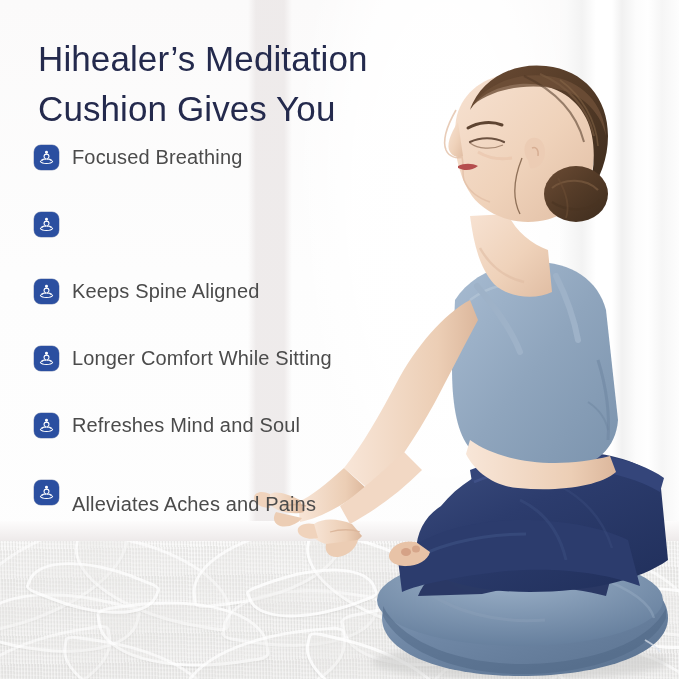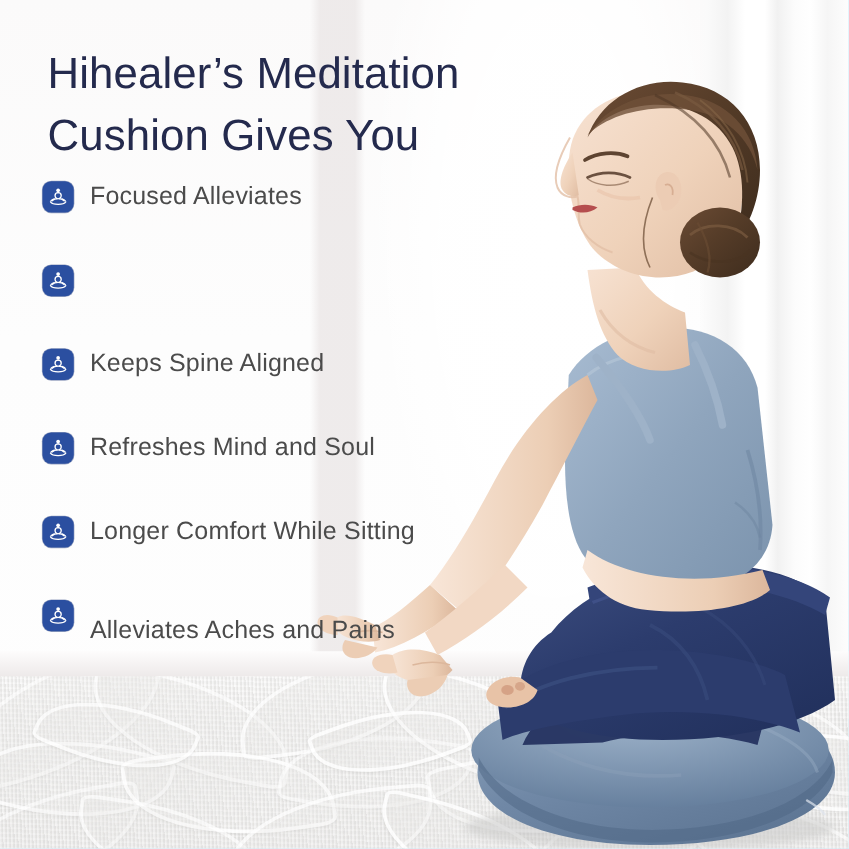--- a/index.html
+++ b/index.html
@@ -9,21 +9,21 @@
   }
   body {
     font-family: "Liberation Sans", sans-serif;
   }
 
   #stage {
     position: relative;
     width: 679px;
     height: 679px;
     overflow: hidden;
-    background: #7dd3fc;
+    background: #84cc16;
   }
 
   
   .bg-room {
     position: absolute;
     inset: 0;
     background:
       linear-gradient(180deg, #fbfafa 0%, #fdfdfd 40%, #fefefe 100%);
   }
   
@@ -332,21 +332,21 @@
         <span class="feature-icon" style="background: rgb(43, 79, 160);">
           <svg width="17" height="17" viewBox="0 0 24 24" aria-hidden="true">
   <circle cx="12" cy="4.6" r="2.1" fill="#fff"></circle>
   <path d="M12 7.2c-2.1 0-3.5 1.7-3.5 3.5 0 1.5 1 2.6 2.2 3.3" fill="none" stroke="#fff" stroke-width="1.5" stroke-linecap="round"></path>
   <path d="M12 7.2c2.1 0 3.5 1.7 3.5 3.5 0 1.5-1 2.6-2.2 3.3" fill="none" stroke="#fff" stroke-width="1.5" stroke-linecap="round"></path>
   <path d="M5.2 16.3c1.6-1.6 4-2.3 6.8-2.3s5.2.7 6.8 2.3" fill="none" stroke="#fff" stroke-width="1.5" stroke-linecap="round"></path>
   <path d="M3.4 17.6c1.1 1.7 4.5 2.8 8.6 2.8s7.5-1.1 8.6-2.8" fill="none" stroke="#fff" stroke-width="1.5" stroke-linecap="round"></path>
   <path d="M7.6 14.2c-1.6.4-3 1.2-3.8 2.3M16.4 14.2c1.6.4 3 1.2 3.8 2.3" fill="none" stroke="#fff" stroke-width="1.3" stroke-linecap="round"></path>
 </svg>
         </span>
-        <span class="feature-label" style="color: rgb(75, 75, 75);">Focused Alleviates</span>
+        <span class="feature-label" style="color: rgb(75, 75, 75);">Focused Breathing</span>
       </div>
       <div class="feature-row">
         <span class="feature-icon" style="background: rgb(43, 79, 160);">
           <svg width="17" height="17" viewBox="0 0 24 24" aria-hidden="true">
   <circle cx="12" cy="4.6" r="2.1" fill="#fff"></circle>
   <path d="M12 7.2c-2.1 0-3.5 1.7-3.5 3.5 0 1.5 1 2.6 2.2 3.3" fill="none" stroke="#fff" stroke-width="1.5" stroke-linecap="round"></path>
   <path d="M12 7.2c2.1 0 3.5 1.7 3.5 3.5 0 1.5-1 2.6-2.2 3.3" fill="none" stroke="#fff" stroke-width="1.5" stroke-linecap="round"></path>
   <path d="M5.2 16.3c1.6-1.6 4-2.3 6.8-2.3s5.2.7 6.8 2.3" fill="none" stroke="#fff" stroke-width="1.5" stroke-linecap="round"></path>
   <path d="M3.4 17.6c1.1 1.7 4.5 2.8 8.6 2.8s7.5-1.1 8.6-2.8" fill="none" stroke="#fff" stroke-width="1.5" stroke-linecap="round"></path>
   <path d="M7.6 14.2c-1.6.4-3 1.2-3.8 2.3M16.4 14.2c1.6.4 3 1.2 3.8 2.3" fill="none" stroke="#fff" stroke-width="1.3" stroke-linecap="round"></path>
@@ -370,43 +370,43 @@
         <span class="feature-icon" style="background: rgb(43, 79, 160);">
           <svg width="17" height="17" viewBox="0 0 24 24" aria-hidden="true">
   <circle cx="12" cy="4.6" r="2.1" fill="#fff"></circle>
   <path d="M12 7.2c-2.1 0-3.5 1.7-3.5 3.5 0 1.5 1 2.6 2.2 3.3" fill="none" stroke="#fff" stroke-width="1.5" stroke-linecap="round"></path>
   <path d="M12 7.2c2.1 0 3.5 1.7 3.5 3.5 0 1.5-1 2.6-2.2 3.3" fill="none" stroke="#fff" stroke-width="1.5" stroke-linecap="round"></path>
   <path d="M5.2 16.3c1.6-1.6 4-2.3 6.8-2.3s5.2.7 6.8 2.3" fill="none" stroke="#fff" stroke-width="1.5" stroke-linecap="round"></path>
   <path d="M3.4 17.6c1.1 1.7 4.5 2.8 8.6 2.8s7.5-1.1 8.6-2.8" fill="none" stroke="#fff" stroke-width="1.5" stroke-linecap="round"></path>
   <path d="M7.6 14.2c-1.6.4-3 1.2-3.8 2.3M16.4 14.2c1.6.4 3 1.2 3.8 2.3" fill="none" stroke="#fff" stroke-width="1.3" stroke-linecap="round"></path>
 </svg>
         </span>
+        <span class="feature-label" style="color: rgb(75, 75, 75);">Longer Comfort While Sitting</span>
+      </div>
+      <div class="feature-row">
+        <span class="feature-icon" style="background: rgb(43, 79, 160);">
+          <svg width="17" height="17" viewBox="0 0 24 24" aria-hidden="true">
+  <circle cx="12" cy="4.6" r="2.1" fill="#fff"></circle>
+  <path d="M12 7.2c-2.1 0-3.5 1.7-3.5 3.5 0 1.5 1 2.6 2.2 3.3" fill="none" stroke="#fff" stroke-width="1.5" stroke-linecap="round"></path>
+  <path d="M12 7.2c2.1 0 3.5 1.7 3.5 3.5 0 1.5-1 2.6-2.2 3.3" fill="none" stroke="#fff" stroke-width="1.5" stroke-linecap="round"></path>
+  <path d="M5.2 16.3c1.6-1.6 4-2.3 6.8-2.3s5.2.7 6.8 2.3" fill="none" stroke="#fff" stroke-width="1.5" stroke-linecap="round"></path>
+  <path d="M3.4 17.6c1.1 1.7 4.5 2.8 8.6 2.8s7.5-1.1 8.6-2.8" fill="none" stroke="#fff" stroke-width="1.5" stroke-linecap="round"></path>
+  <path d="M7.6 14.2c-1.6.4-3 1.2-3.8 2.3M16.4 14.2c1.6.4 3 1.2 3.8 2.3" fill="none" stroke="#fff" stroke-width="1.3" stroke-linecap="round"></path>
+</svg>
+        </span>
         <span class="feature-label" style="color: rgb(75, 75, 75);">Refreshes Mind and Soul</span>
       </div>
       <div class="feature-row">
         <span class="feature-icon" style="background: rgb(43, 79, 160);">
           <svg width="17" height="17" viewBox="0 0 24 24" aria-hidden="true">
   <circle cx="12" cy="4.6" r="2.1" fill="#fff"></circle>
   <path d="M12 7.2c-2.1 0-3.5 1.7-3.5 3.5 0 1.5 1 2.6 2.2 3.3" fill="none" stroke="#fff" stroke-width="1.5" stroke-linecap="round"></path>
   <path d="M12 7.2c2.1 0 3.5 1.7 3.5 3.5 0 1.5-1 2.6-2.2 3.3" fill="none" stroke="#fff" stroke-width="1.5" stroke-linecap="round"></path>
   <path d="M5.2 16.3c1.6-1.6 4-2.3 6.8-2.3s5.2.7 6.8 2.3" fill="none" stroke="#fff" stroke-width="1.5" stroke-linecap="round"></path>
   <path d="M3.4 17.6c1.1 1.7 4.5 2.8 8.6 2.8s7.5-1.1 8.6-2.8" fill="none" stroke="#fff" stroke-width="1.5" stroke-linecap="round"></path>
   <path d="M7.6 14.2c-1.6.4-3 1.2-3.8 2.3M16.4 14.2c1.6.4 3 1.2 3.8 2.3" fill="none" stroke="#fff" stroke-width="1.3" stroke-linecap="round"></path>
 </svg>
         </span>
-        <span class="feature-label" style="color: rgb(75, 75, 75);">Longer Comfort While Sitting</span>
-      </div>
-      <div class="feature-row">
-        <span class="feature-icon" style="background: rgb(43, 79, 160);">
-          <svg width="17" height="17" viewBox="0 0 24 24" aria-hidden="true">
-  <circle cx="12" cy="4.6" r="2.1" fill="#fff"></circle>
-  <path d="M12 7.2c-2.1 0-3.5 1.7-3.5 3.5 0 1.5 1 2.6 2.2 3.3" fill="none" stroke="#fff" stroke-width="1.5" stroke-linecap="round"></path>
-  <path d="M12 7.2c2.1 0 3.5 1.7 3.5 3.5 0 1.5-1 2.6-2.2 3.3" fill="none" stroke="#fff" stroke-width="1.5" stroke-linecap="round"></path>
-  <path d="M5.2 16.3c1.6-1.6 4-2.3 6.8-2.3s5.2.7 6.8 2.3" fill="none" stroke="#fff" stroke-width="1.5" stroke-linecap="round"></path>
-  <path d="M3.4 17.6c1.1 1.7 4.5 2.8 8.6 2.8s7.5-1.1 8.6-2.8" fill="none" stroke="#fff" stroke-width="1.5" stroke-linecap="round"></path>
-  <path d="M7.6 14.2c-1.6.4-3 1.2-3.8 2.3M16.4 14.2c1.6.4 3 1.2 3.8 2.3" fill="none" stroke="#fff" stroke-width="1.3" stroke-linecap="round"></path>
-</svg>
-        </span>
         <span class="feature-label" style="color: rgb(75, 75, 75); margin-top: 24px;">Alleviates Aches and Pains</span>
       </div>
     </div>
 
 </div>
 
 </body></html>

